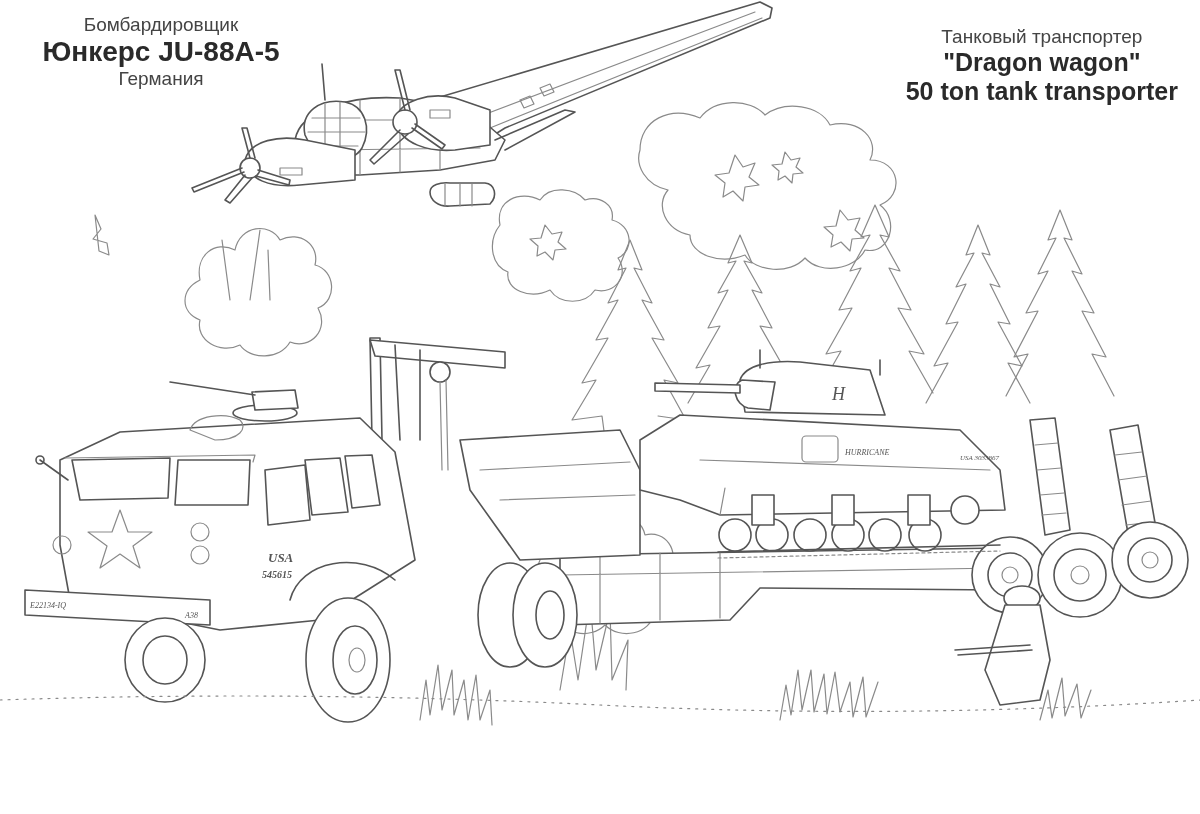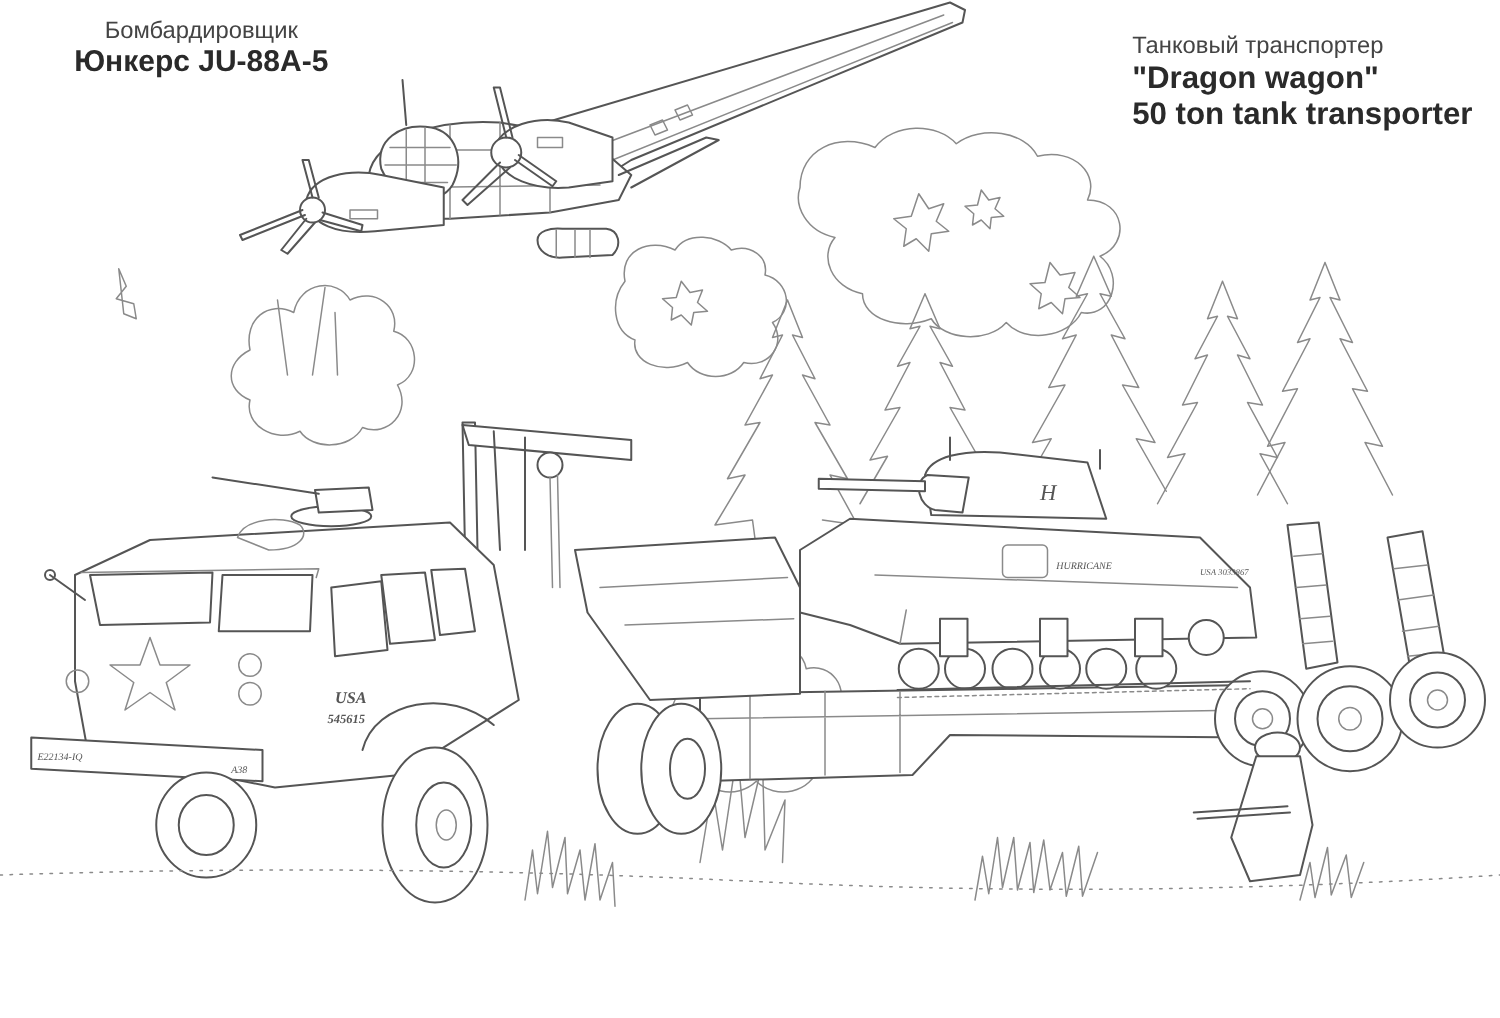--- a/index.html
+++ b/index.html
@@ -1,21 +1,21 @@
 <!DOCTYPE html>
 <html><head>
 <meta charset="utf-8">
 <style>
   html, body { margin: 0; padding: 0; background: #ffffff; }
   body { width: 1200px; height: 814px; position: relative; overflow: hidden; font-family: "Liberation Sans", sans-serif; }
   .caption { position: absolute; color: #2b2b2b; text-align: center; line-height: 1.15; }
   .caption-left { left: 34px; top: 14px; width: 254px; }
-  .caption-right { right: 22px; top: 26px; text-align: left; }
+  .caption-right { right: 22px; top: 26px; text-align: center; }
   .cap-sub { font-size: 19px; color: #444; font-weight: normal; }
-  .cap-main { font-size: 24px; font-weight: bold; color: #2a2a2a; }
+  .cap-main { font-size: 28px; font-weight: bold; color: #2a2a2a; }
   .cap-big { font-size: 25px; font-weight: bold; color: #2a2a2a; }
   svg.art { position: absolute; left: 0; top: 0; }
   .ln { fill: none; stroke: #555; stroke-width: 1.6; stroke-linejoin: round; stroke-linecap: round; }
   .ln-l { fill: none; stroke: #8a8a8a; stroke-width: 1.2; stroke-linejoin: round; stroke-linecap: round; }
   .fill-w { fill: #fff; }
   .mark { font-family: "Liberation Serif", serif; fill: #555; font-style: italic; }
 </style>
 </head>
 <body>
 
@@ -201,19 +201,20 @@
     <path class="ln-l" d="M420,720 l6,-40 l4,35 l8,-50 l4,45 l10,-40 l2,45 l10,-35 l4,40 l8,-45 l4,45 l10,-30 l2,35"></path>
     <path class="ln-l" d="M780,720 l6,-35 l5,30 l7,-45 l4,40 l9,-40 l3,42 l10,-38 l3,40 l8,-42 l5,40 l10,-30 l3,35 l10,-40 l3,40 l12,-35"></path>
     <path class="ln-l" d="M1040,720 l8,-30 l4,28 l10,-40 l3,38 l12,-32 l4,34 l10,-28"></path>
     <path class="ln-l" d="M0,700 Q300,690 600,705 T1200,700" stroke-dasharray="2,6"></path>
   </g>
 </svg>
 
 <div class="caption caption-left">
   <div class="cap-sub">Бомбардировщик</div>
   <div class="cap-main">Юнкерс JU-88A-5</div>
+  <div class="cap-sub">Германия</div>
 </div>
 
 <div class="caption caption-right">
   <div class="cap-sub">Танковый транспортер</div>
   <div class="cap-big">"Dragon wagon"</div>
   <div class="cap-big">50 ton tank transporter</div>
 </div>
 
 </body></html>

